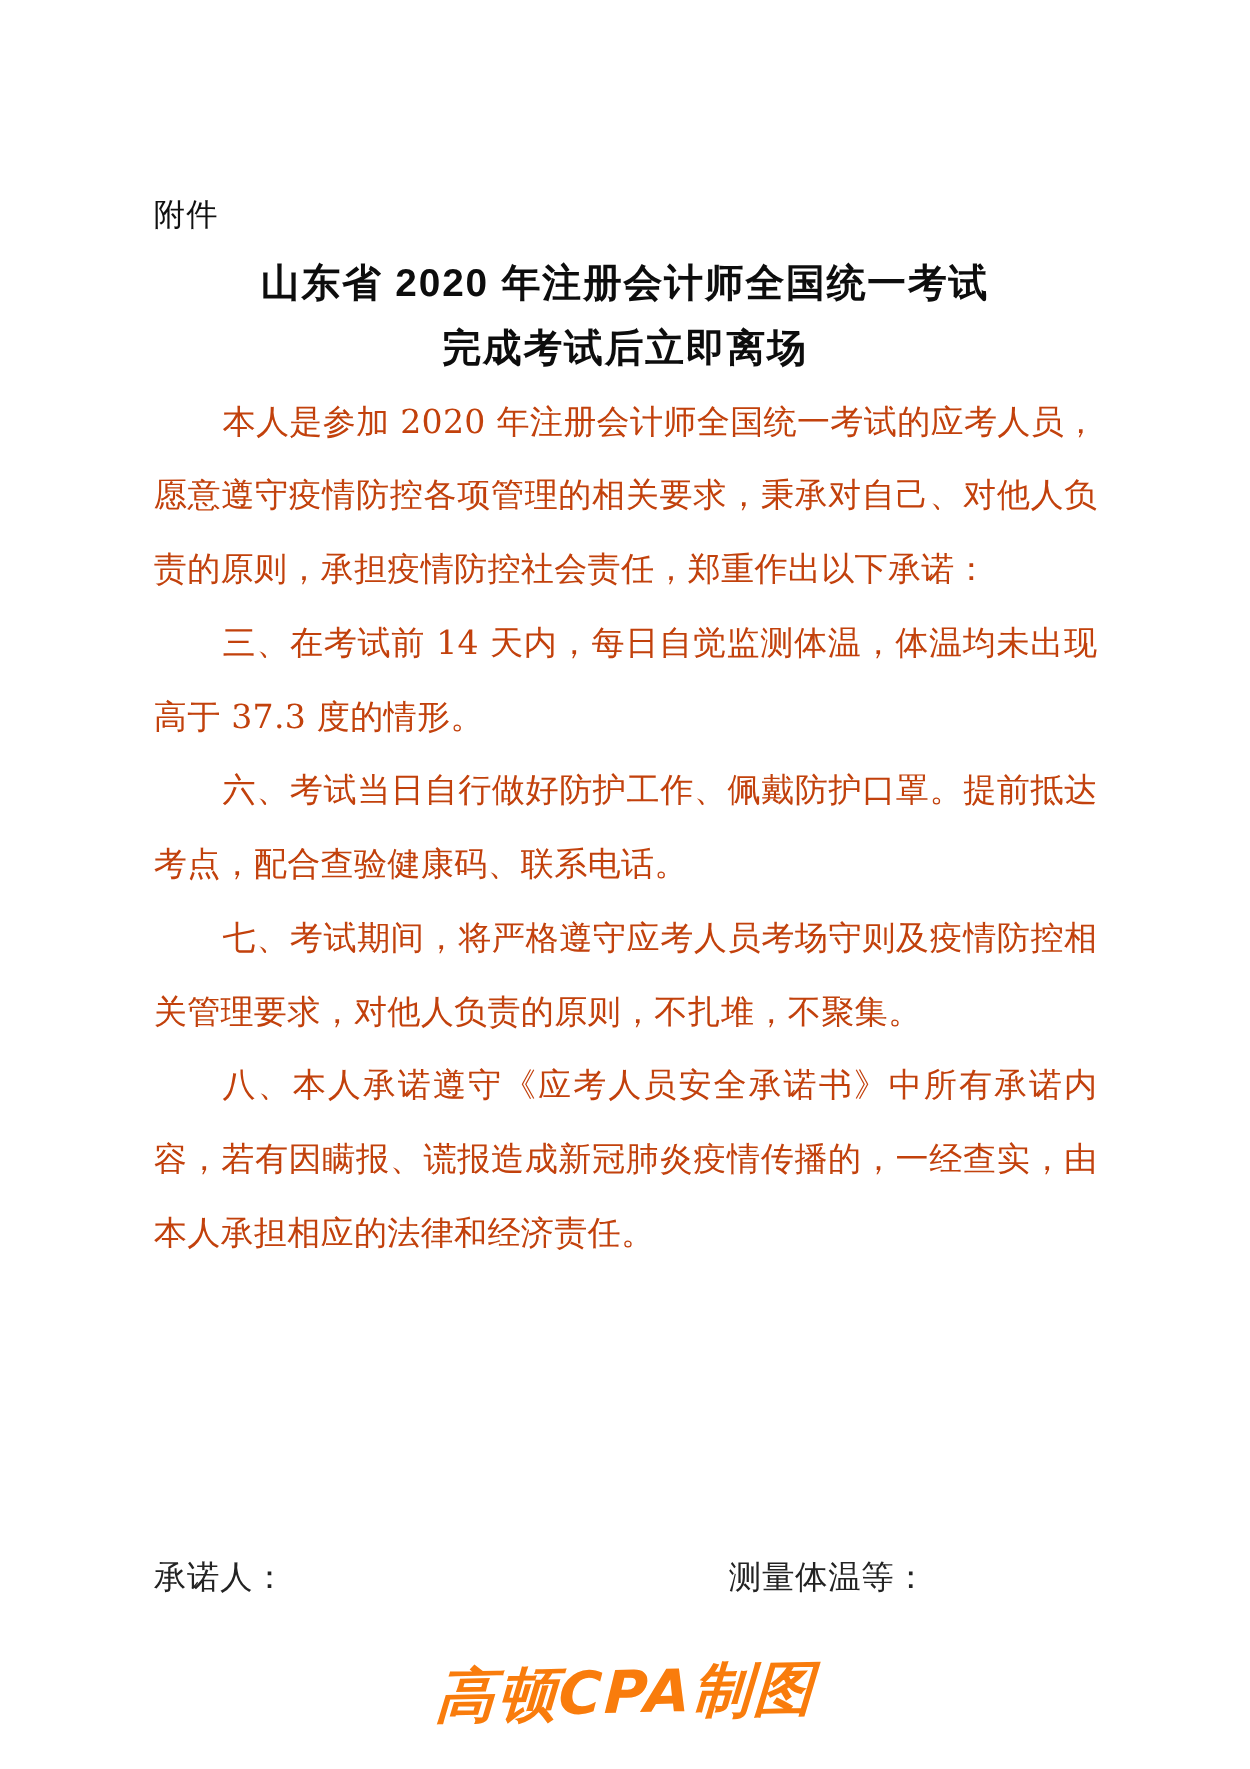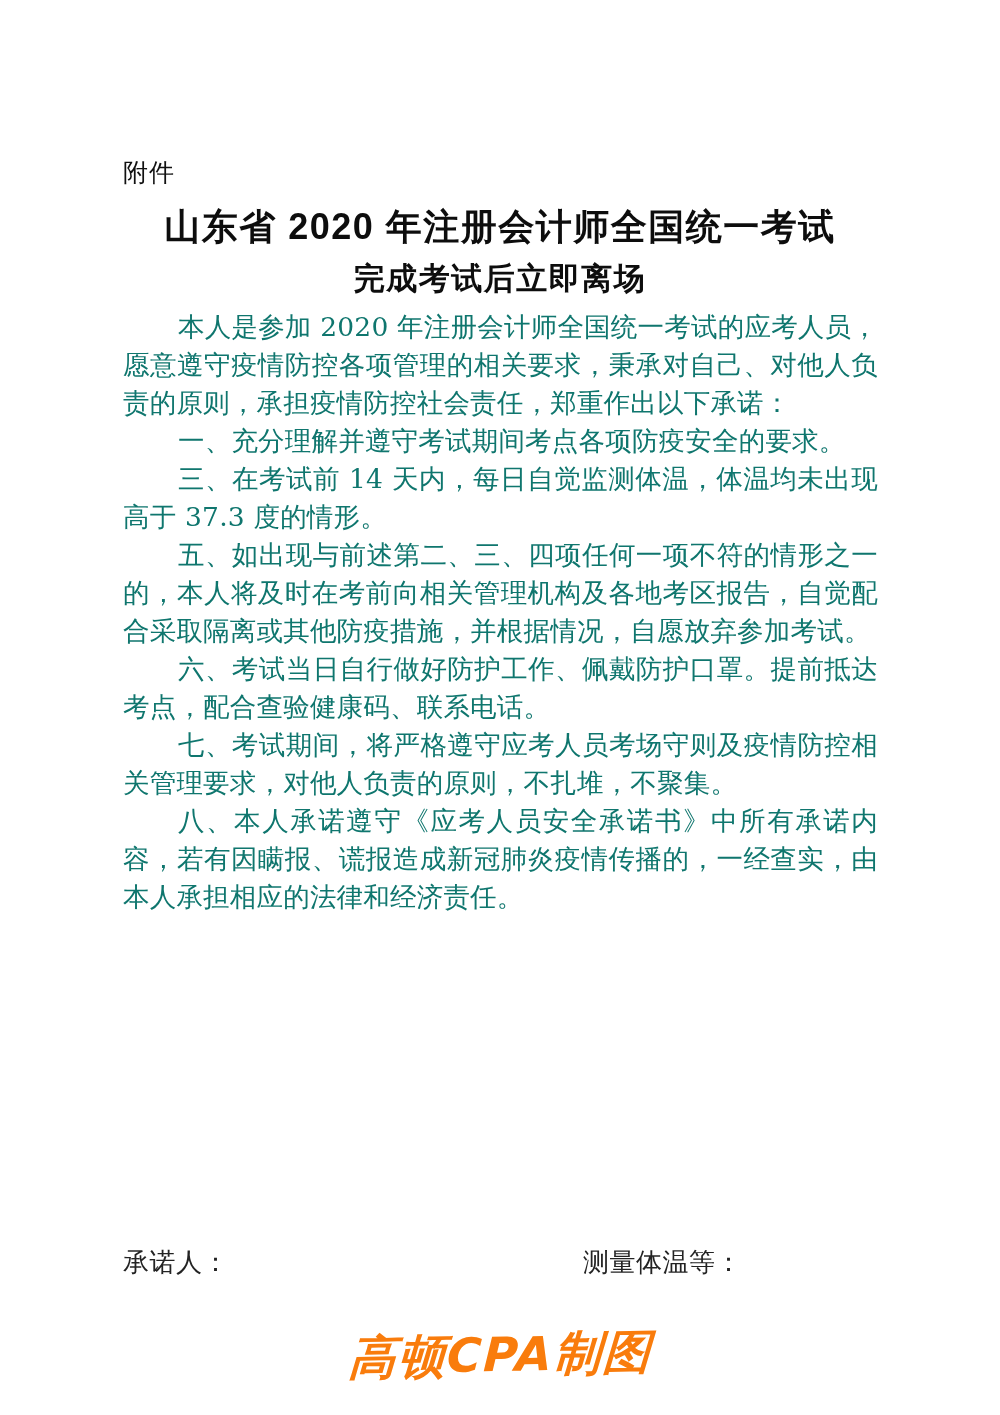--- a/index.html
+++ b/index.html
@@ -43,47 +43,47 @@
     left: 0;
     width: 1000px;
     text-align: center;
     font-family: "Liberation Sans", "DejaVu Sans", sans-serif;
     font-weight: bold;
     color: #0d0d0d;
     white-space: nowrap;
   }
   .doc-title-1 {
     top: 206px;
-    font-size: 36px;
+    font-size: 31px;
     line-height: 42px;
     letter-spacing: 1.5px;
   }
   .doc-title-2 {
     top: 258px;
     font-size: 31px;
     line-height: 42px;
     letter-spacing: 1.5px;
   }
 
   
   .body-block {
     position: absolute;
     left: 123px;
     top: 308px;
     width: 755px;
   }
   .para {
     margin: 0;
     font-size: 26.5px;
-    line-height: 38px;
+    line-height: 59px;
     text-indent: 55px;
     text-align: justify;
     text-justify: inter-ideograph;
     letter-spacing: 0.2px;
-    color: #0f766e;
+    color: #c2410c;
     font-family: "DejaVu Serif", "Liberation Serif", serif;
   }
 
   
   .sig-row {
     position: absolute;
     left: 123px;
     top: 1243px;
     width: 760px;
     height: 40px;
@@ -130,23 +130,21 @@
 <div class="page">
 
   <div class="attach-label">附件</div>
 
   <div class="doc-title doc-title-1">山东省 2020 年注册会计师全国统一考试</div>
 
   <div class="doc-title doc-title-2">完成考试后立即离场</div>
 
   <div class="body-block">
     <p class="para">本人是参加 2020 年注册会计师全国统一考试的应考人员，愿意遵守疫情防控各项管理的相关要求，秉承对自己、对他人负责的原则，承担疫情防控社会责任，郑重作出以下承诺：</p>
-    <p class="para">一、充分理解并遵守考试期间考点各项防疫安全的要求。</p>
     <p class="para">三、在考试前 14 天内，每日自觉监测体温，体温均未出现高于 37.3 度的情形。</p>
-    <p class="para">五、如出现与前述第二、三、四项任何一项不符的情形之一的，本人将及时在考前向相关管理机构及各地考区报告，自觉配合采取隔离或其他防疫措施，并根据情况，自愿放弃参加考试。</p>
     <p class="para">六、考试当日自行做好防护工作、佩戴防护口罩。提前抵达考点，配合查验健康码、联系电话。</p>
     <p class="para">七、考试期间，将严格遵守应考人员考场守则及疫情防控相关管理要求，对他人负责的原则，不扎堆，不聚集。</p>
     <p class="para">八、本人承诺遵守《应考人员安全承诺书》中所有承诺内容，若有因瞒报、谎报造成新冠肺炎疫情传播的，一经查实，由本人承担相应的法律和经济责任。</p>
   </div>
 
   <div class="sig-row">
     <span class="sig-field sig-f1">承诺人：</span>
     <span class="sig-field sig-f3">测量体温等：</span>
   </div>
 

